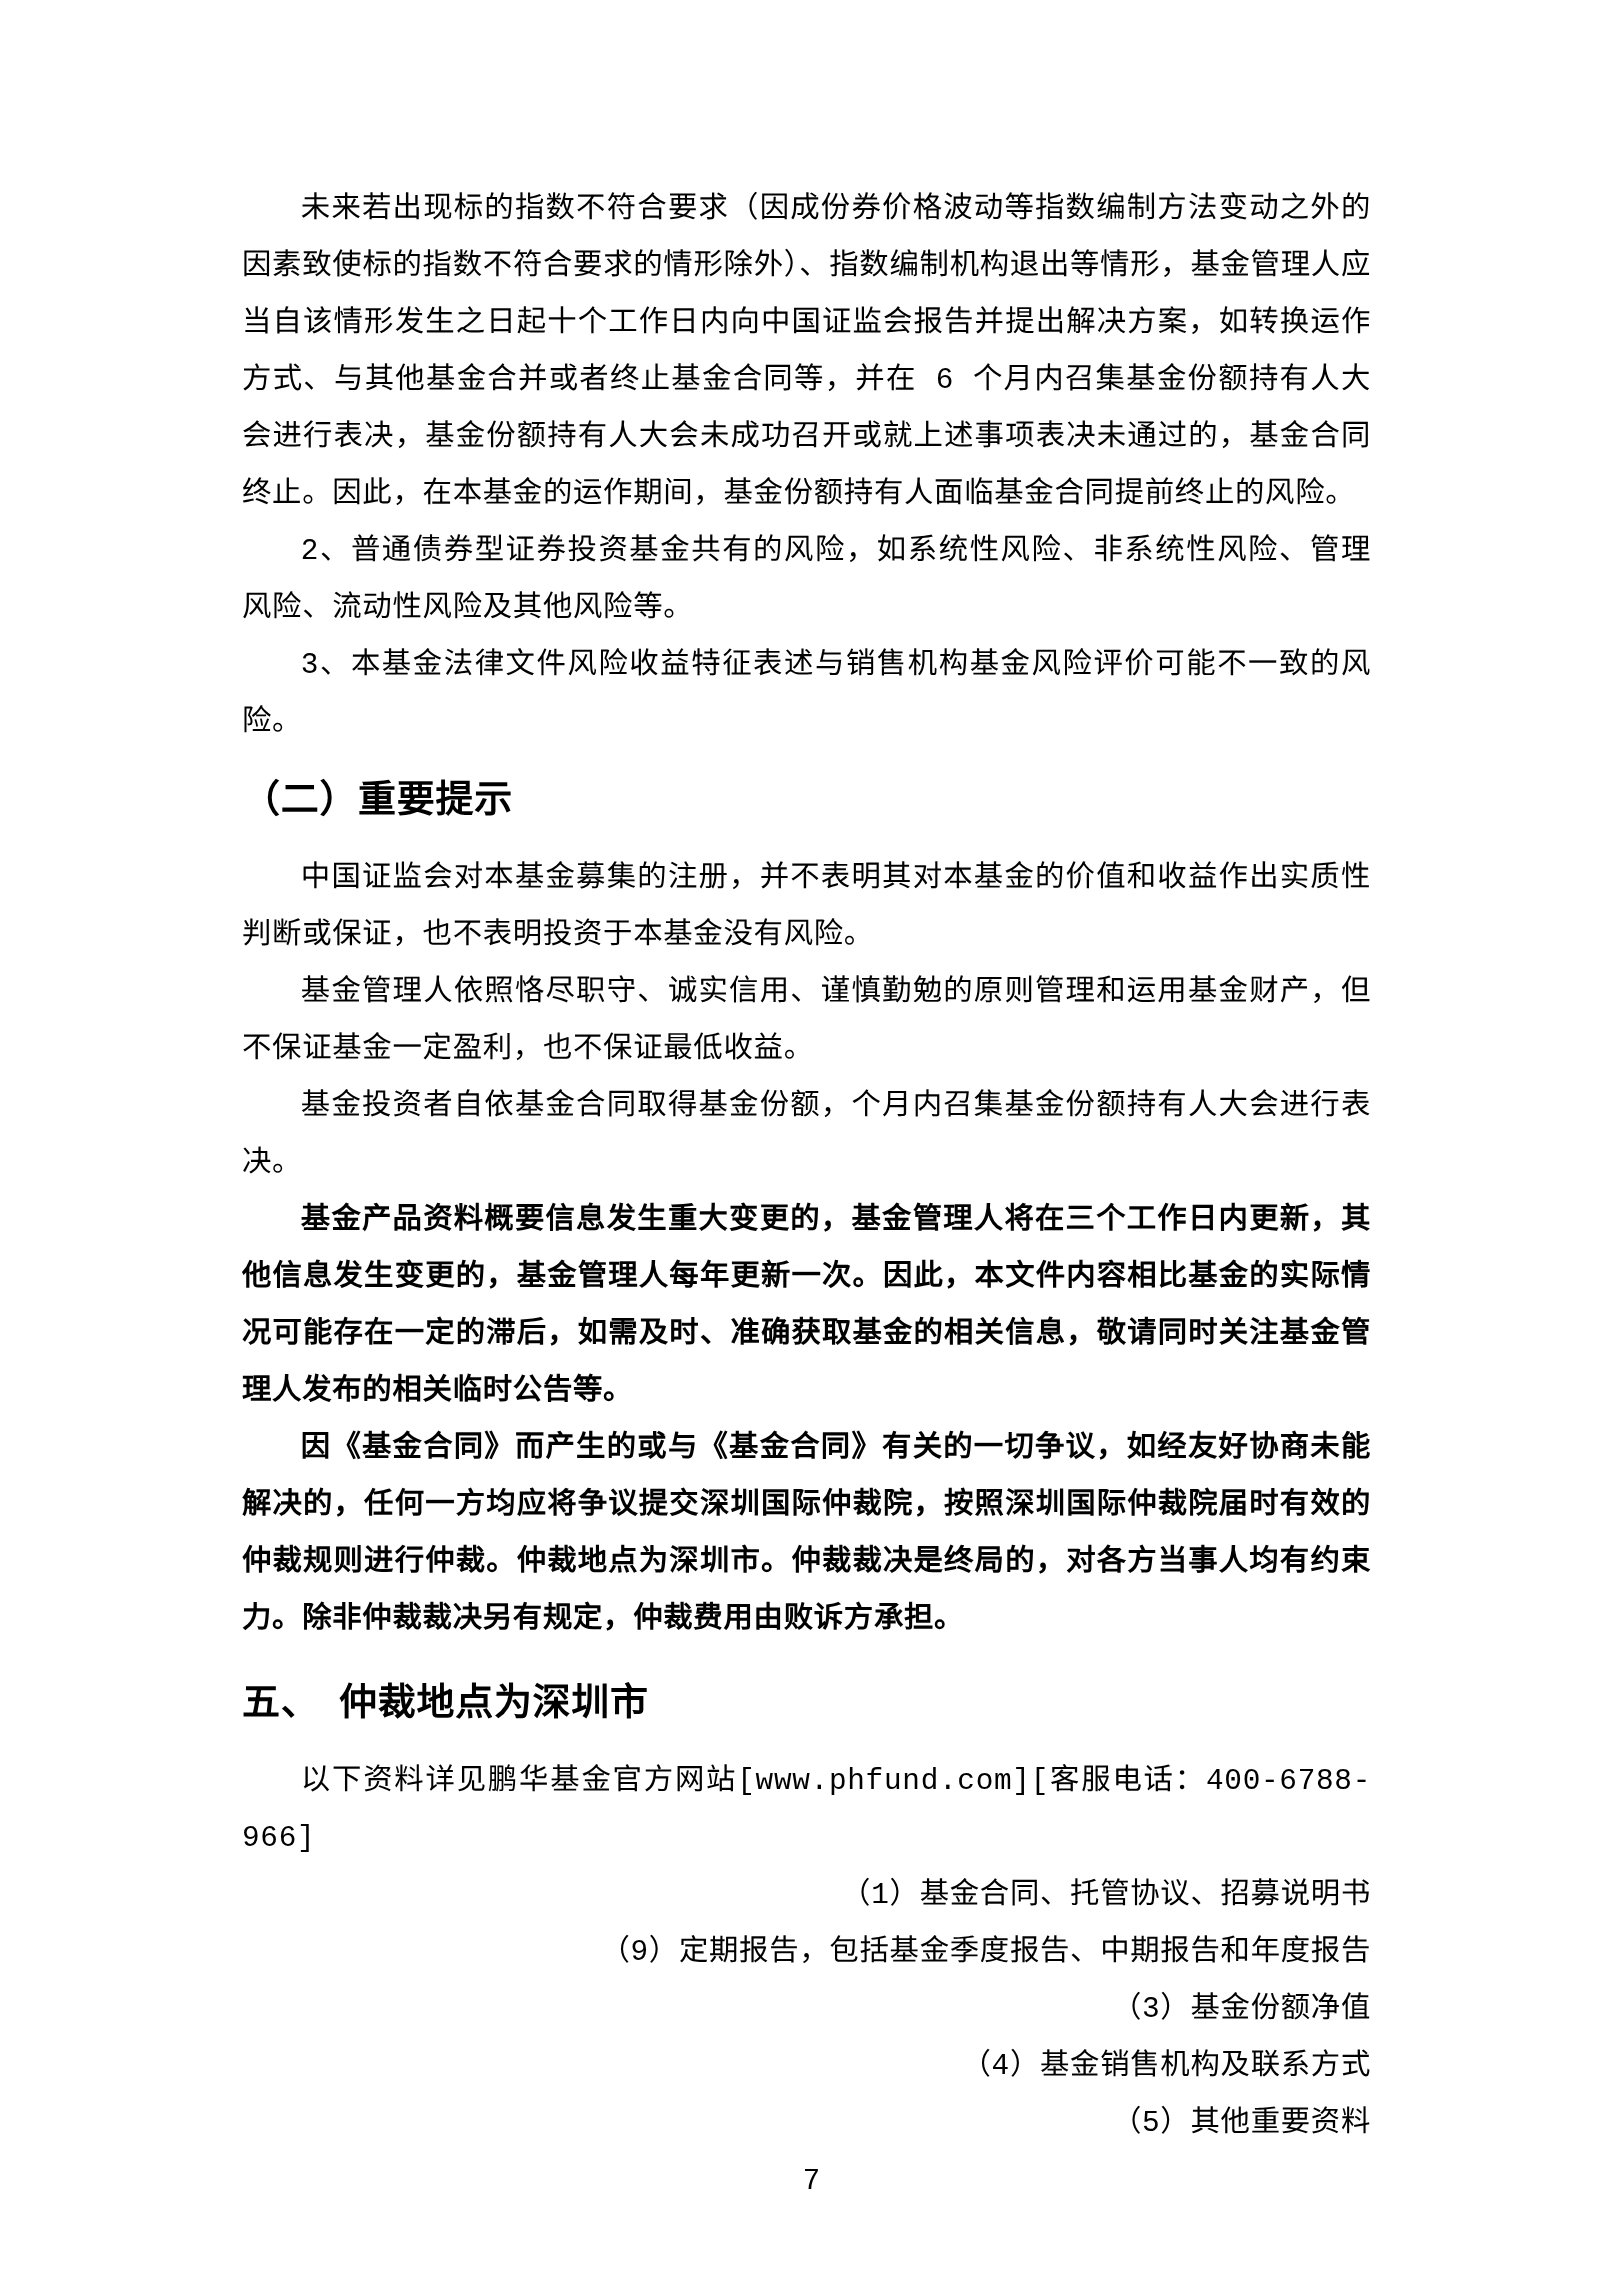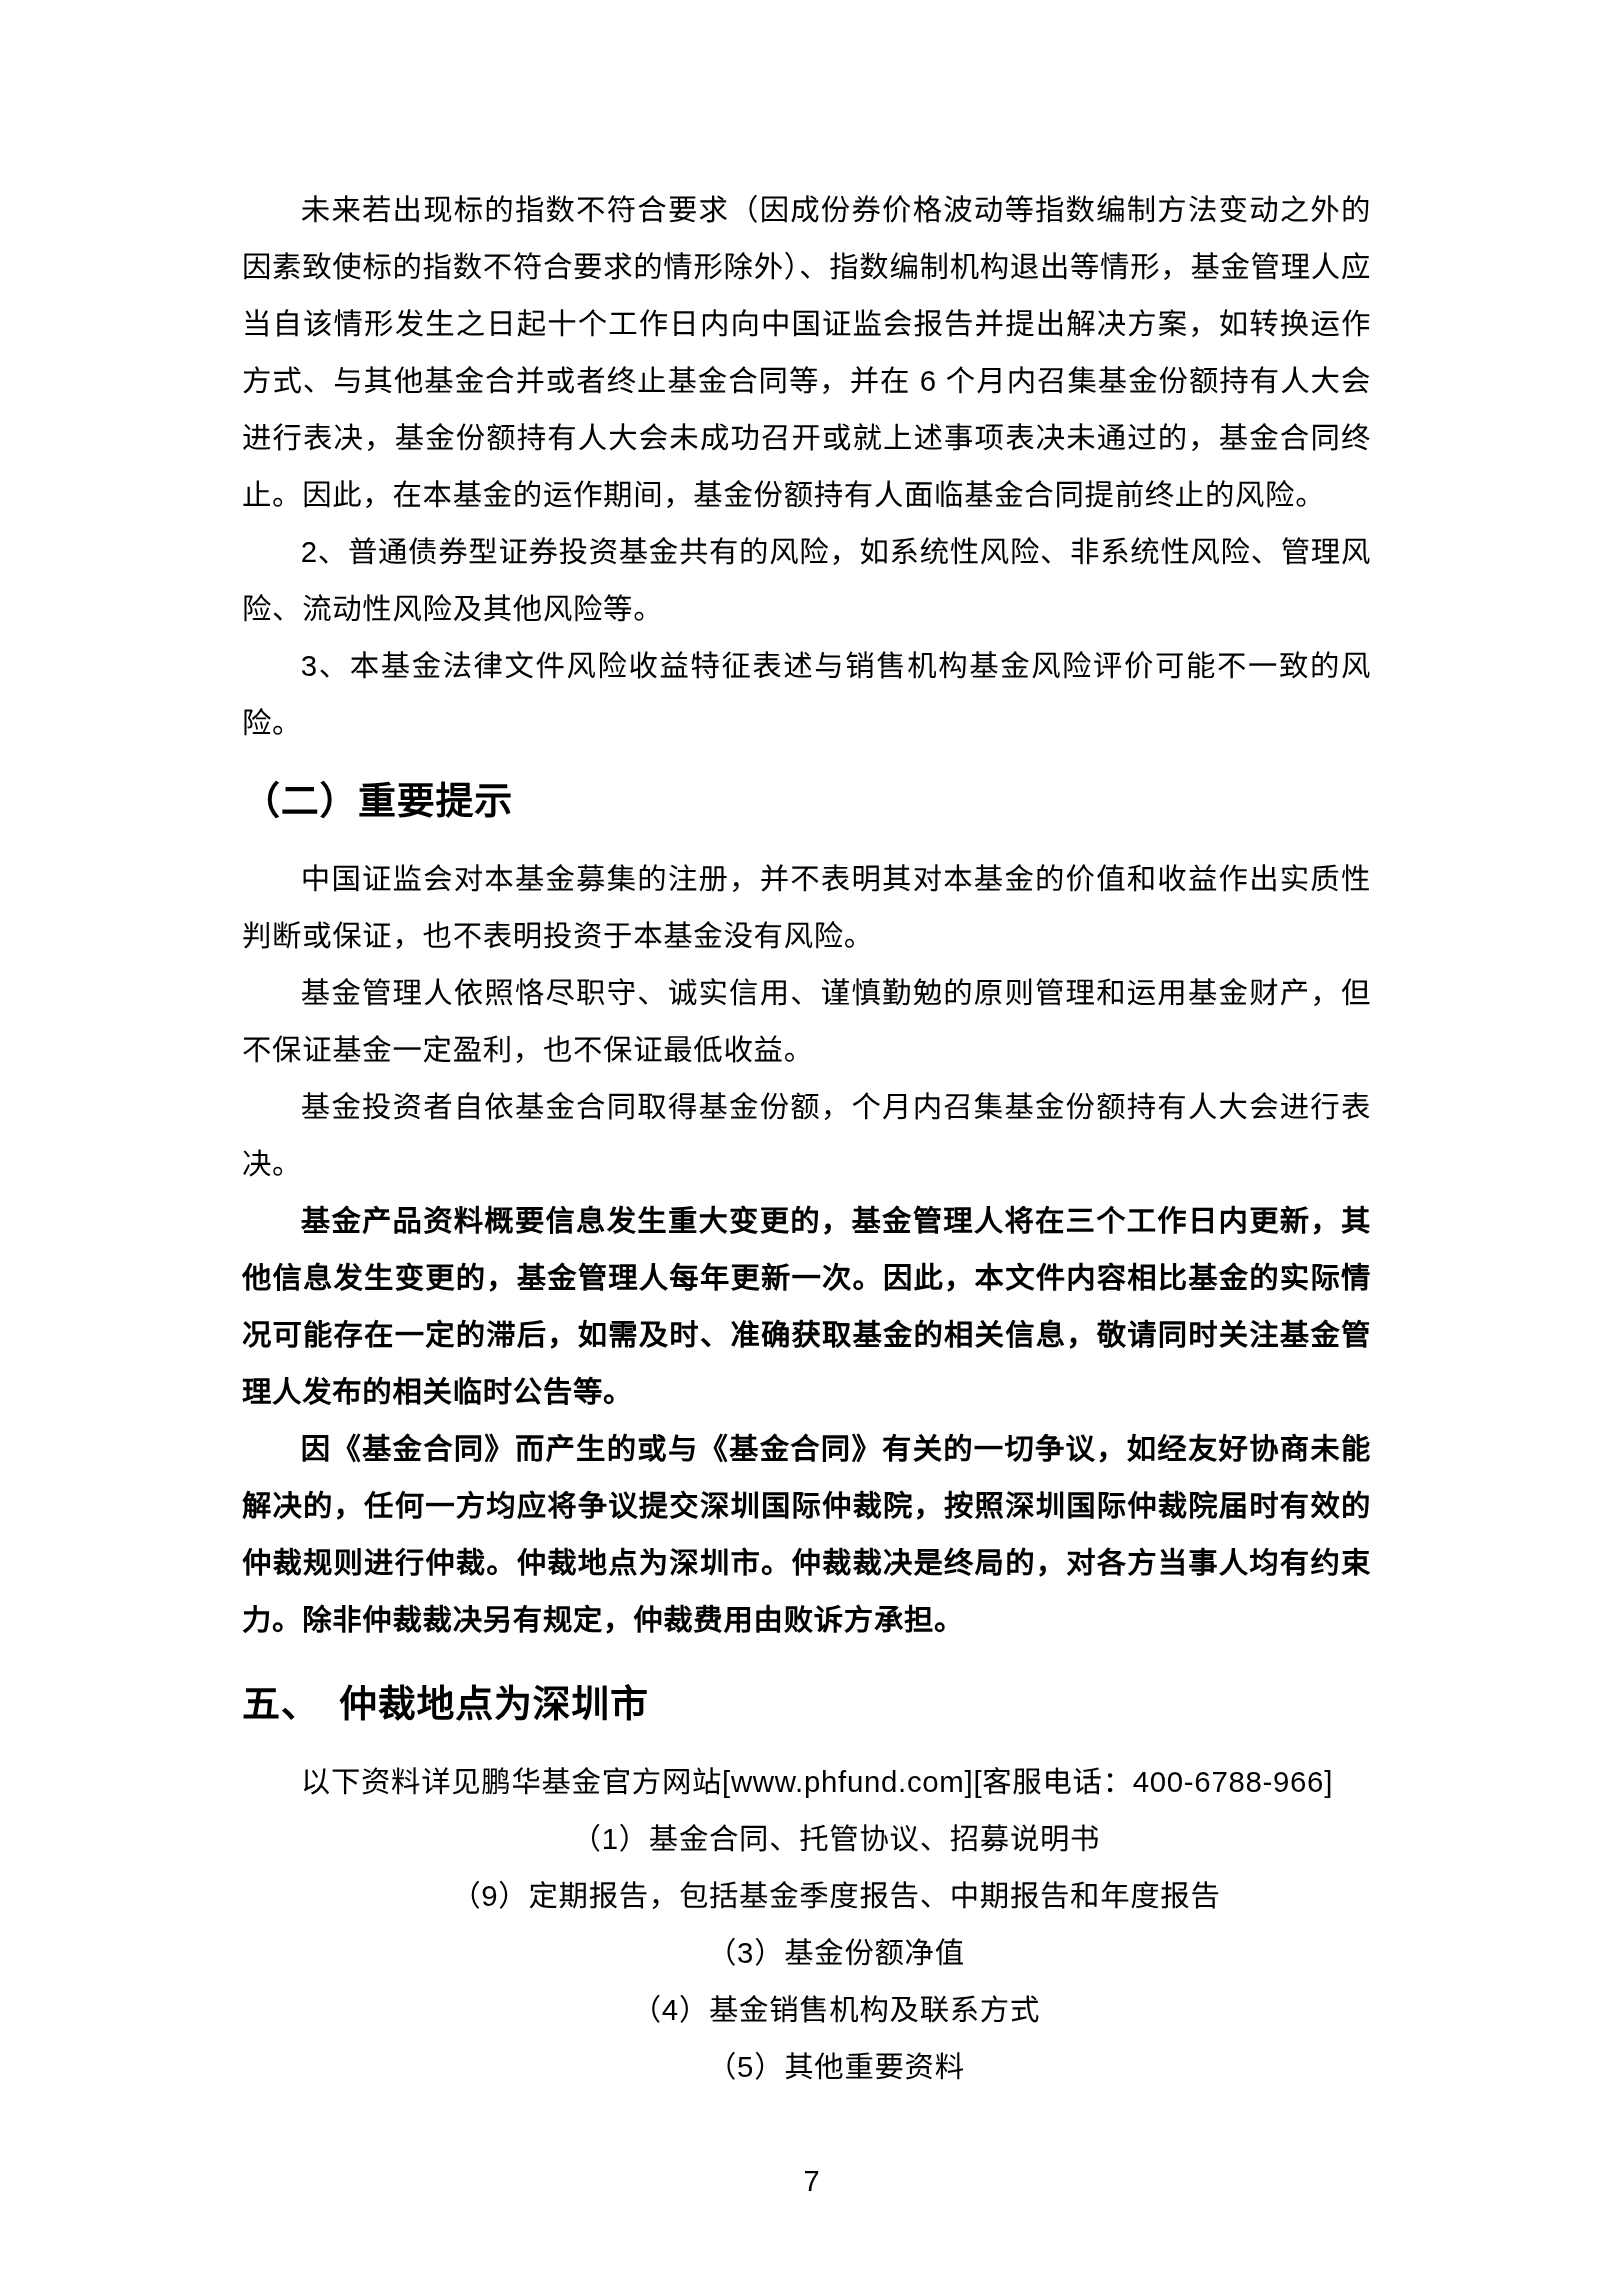--- a/index.html
+++ b/index.html
@@ -6,21 +6,21 @@
     margin: 0;
     padding: 0;
     background: #ffffff;
   }
   .page {
     position: relative;
     width: 1623px;
     height: 2295px;
     background: #ffffff;
     color: #000000;
-    font-family: Liberation Sans, sans-serif;
+    font-family: Liberation Mono, monospace;
     overflow: hidden;
   }
   .content {
     position: absolute;
     left: 242px;
     top: 181px;
     width: 1129px;
     font-size: 29.4px;
     line-height: 57px;
     text-align: justify;
@@ -39,21 +39,21 @@
     font-weight: bold;
     text-indent: 0;
     text-align: left;
   }
   .heading.spaced-top {
     margin-top: 27.5px;
   }
   .list-item {
     margin: 0;
     text-indent: 2em;
-    text-align: center;
+    text-align: right;
   }
   .page-number {
     position: absolute;
     left: 0;
     top: 2165px;
     width: 100%;
     text-align: center;
     font-size: 29px;
     line-height: 33px;
   }

